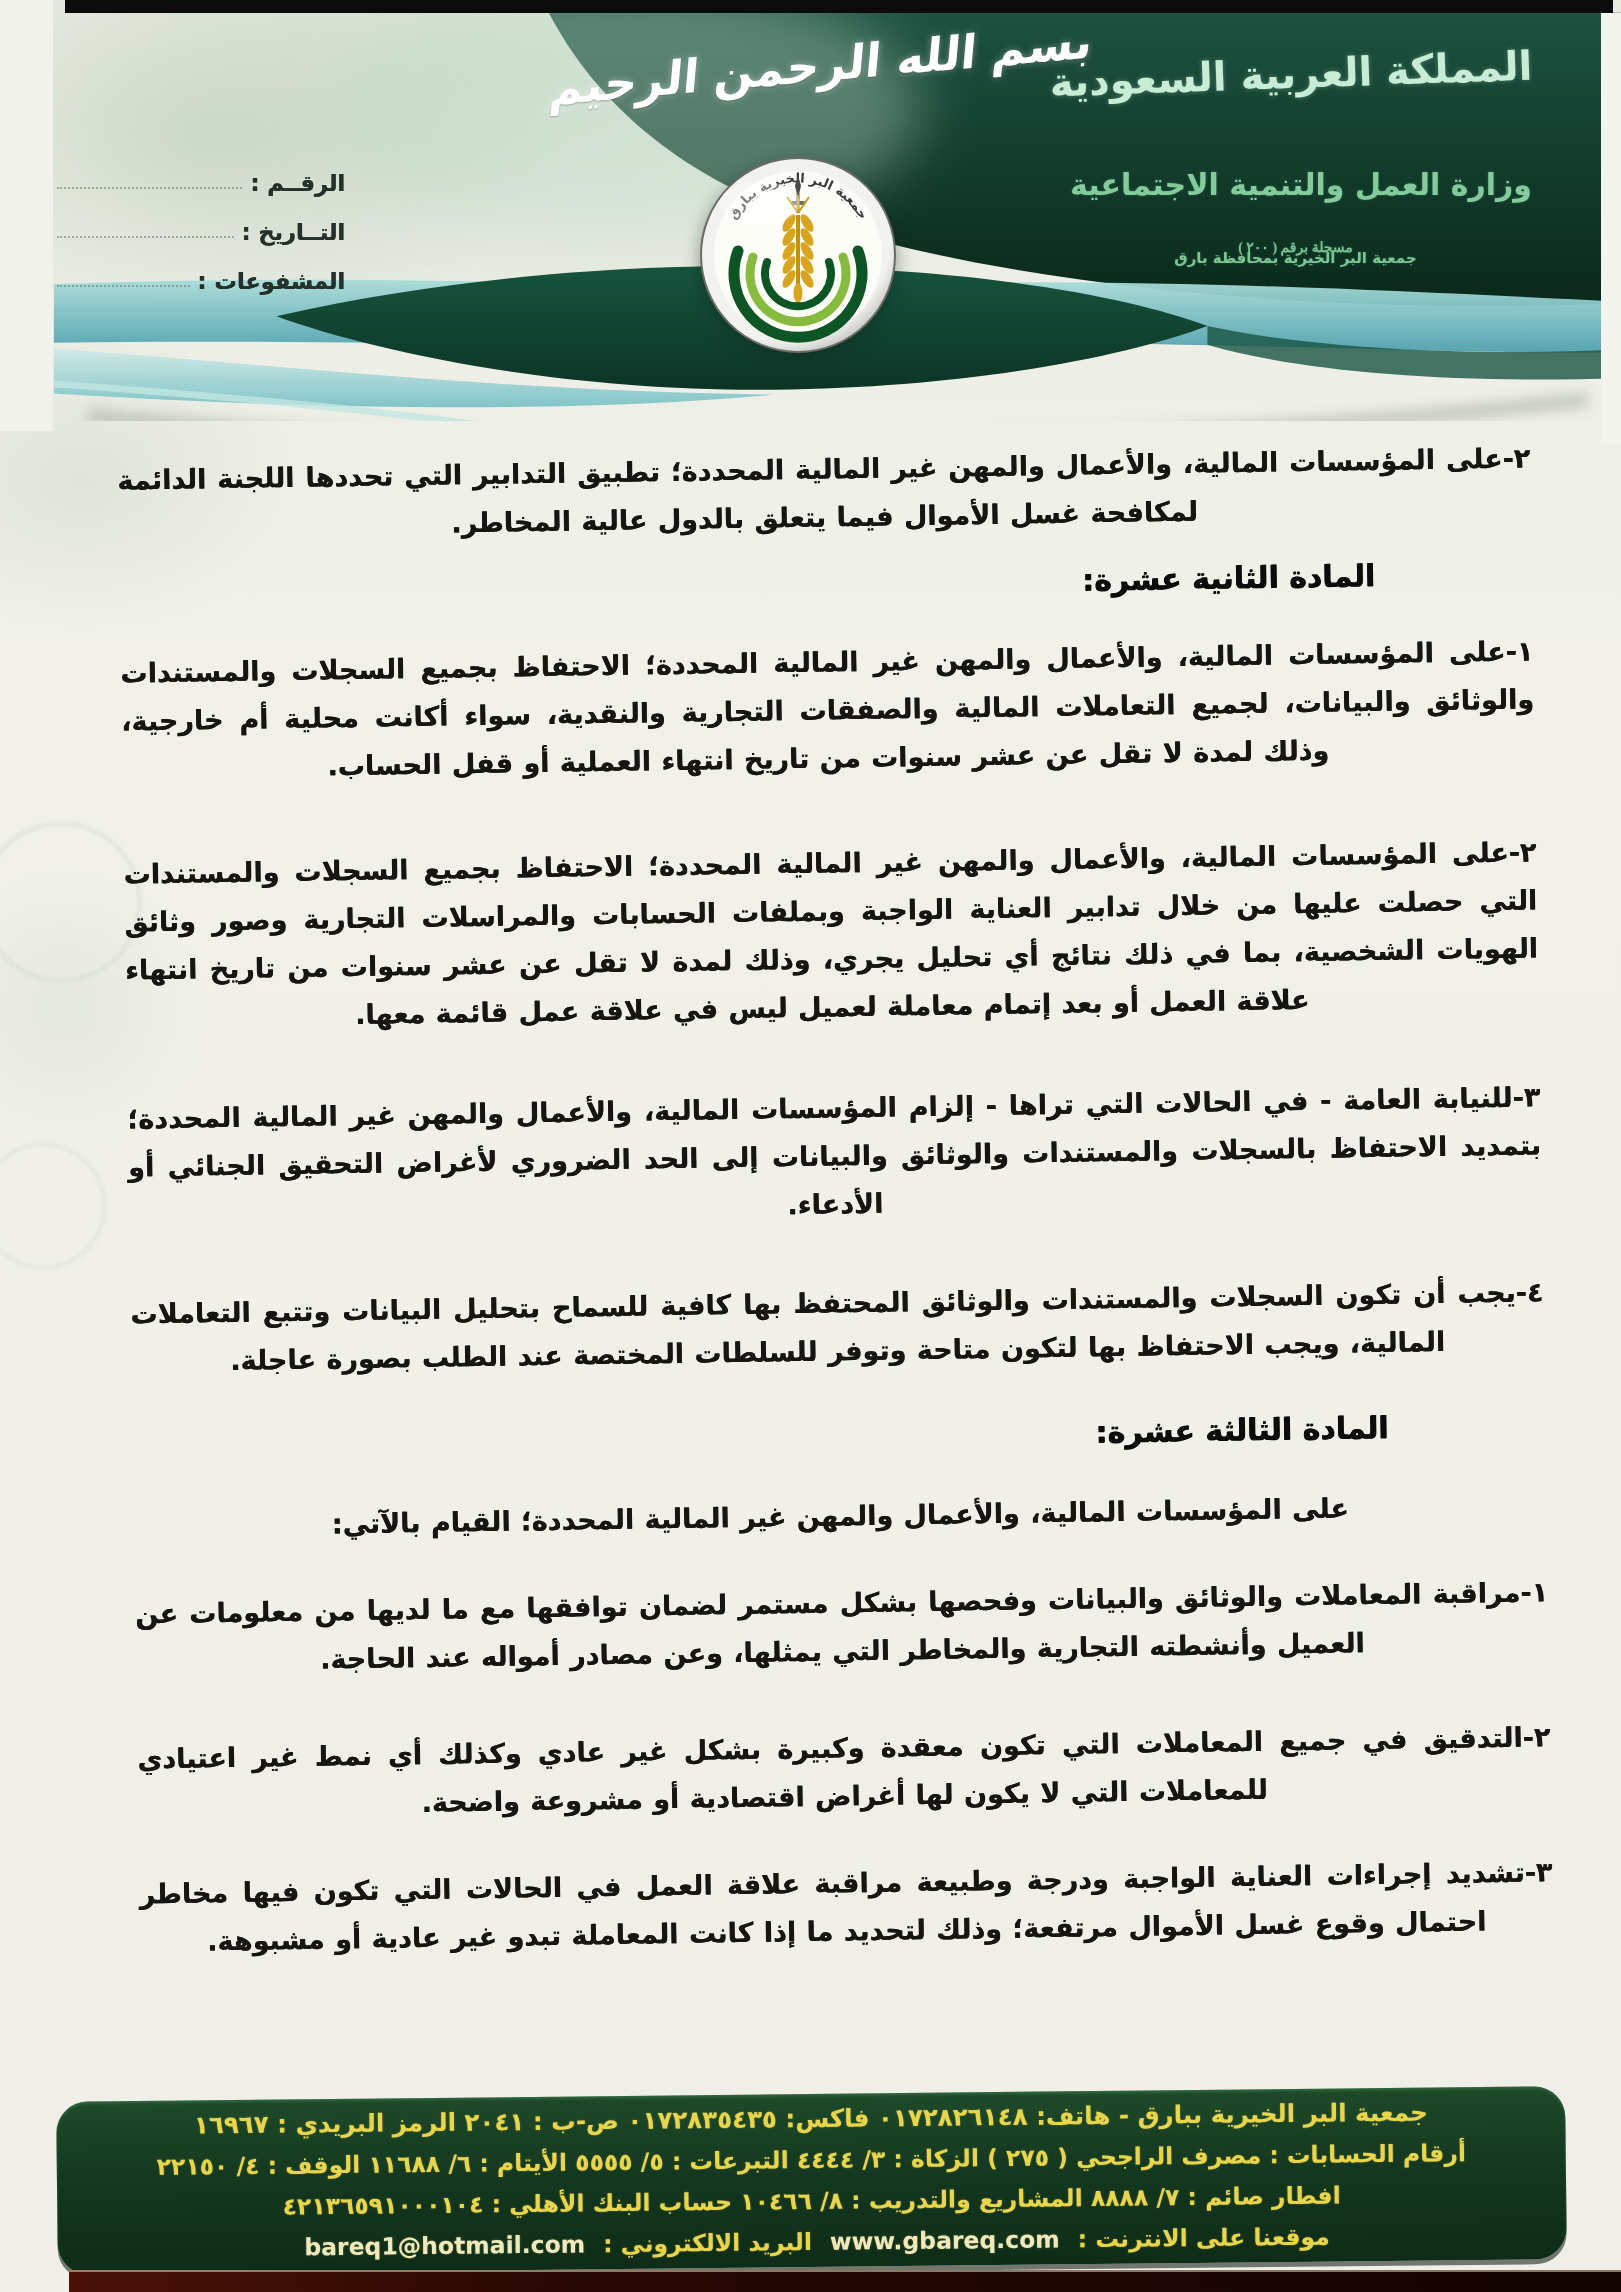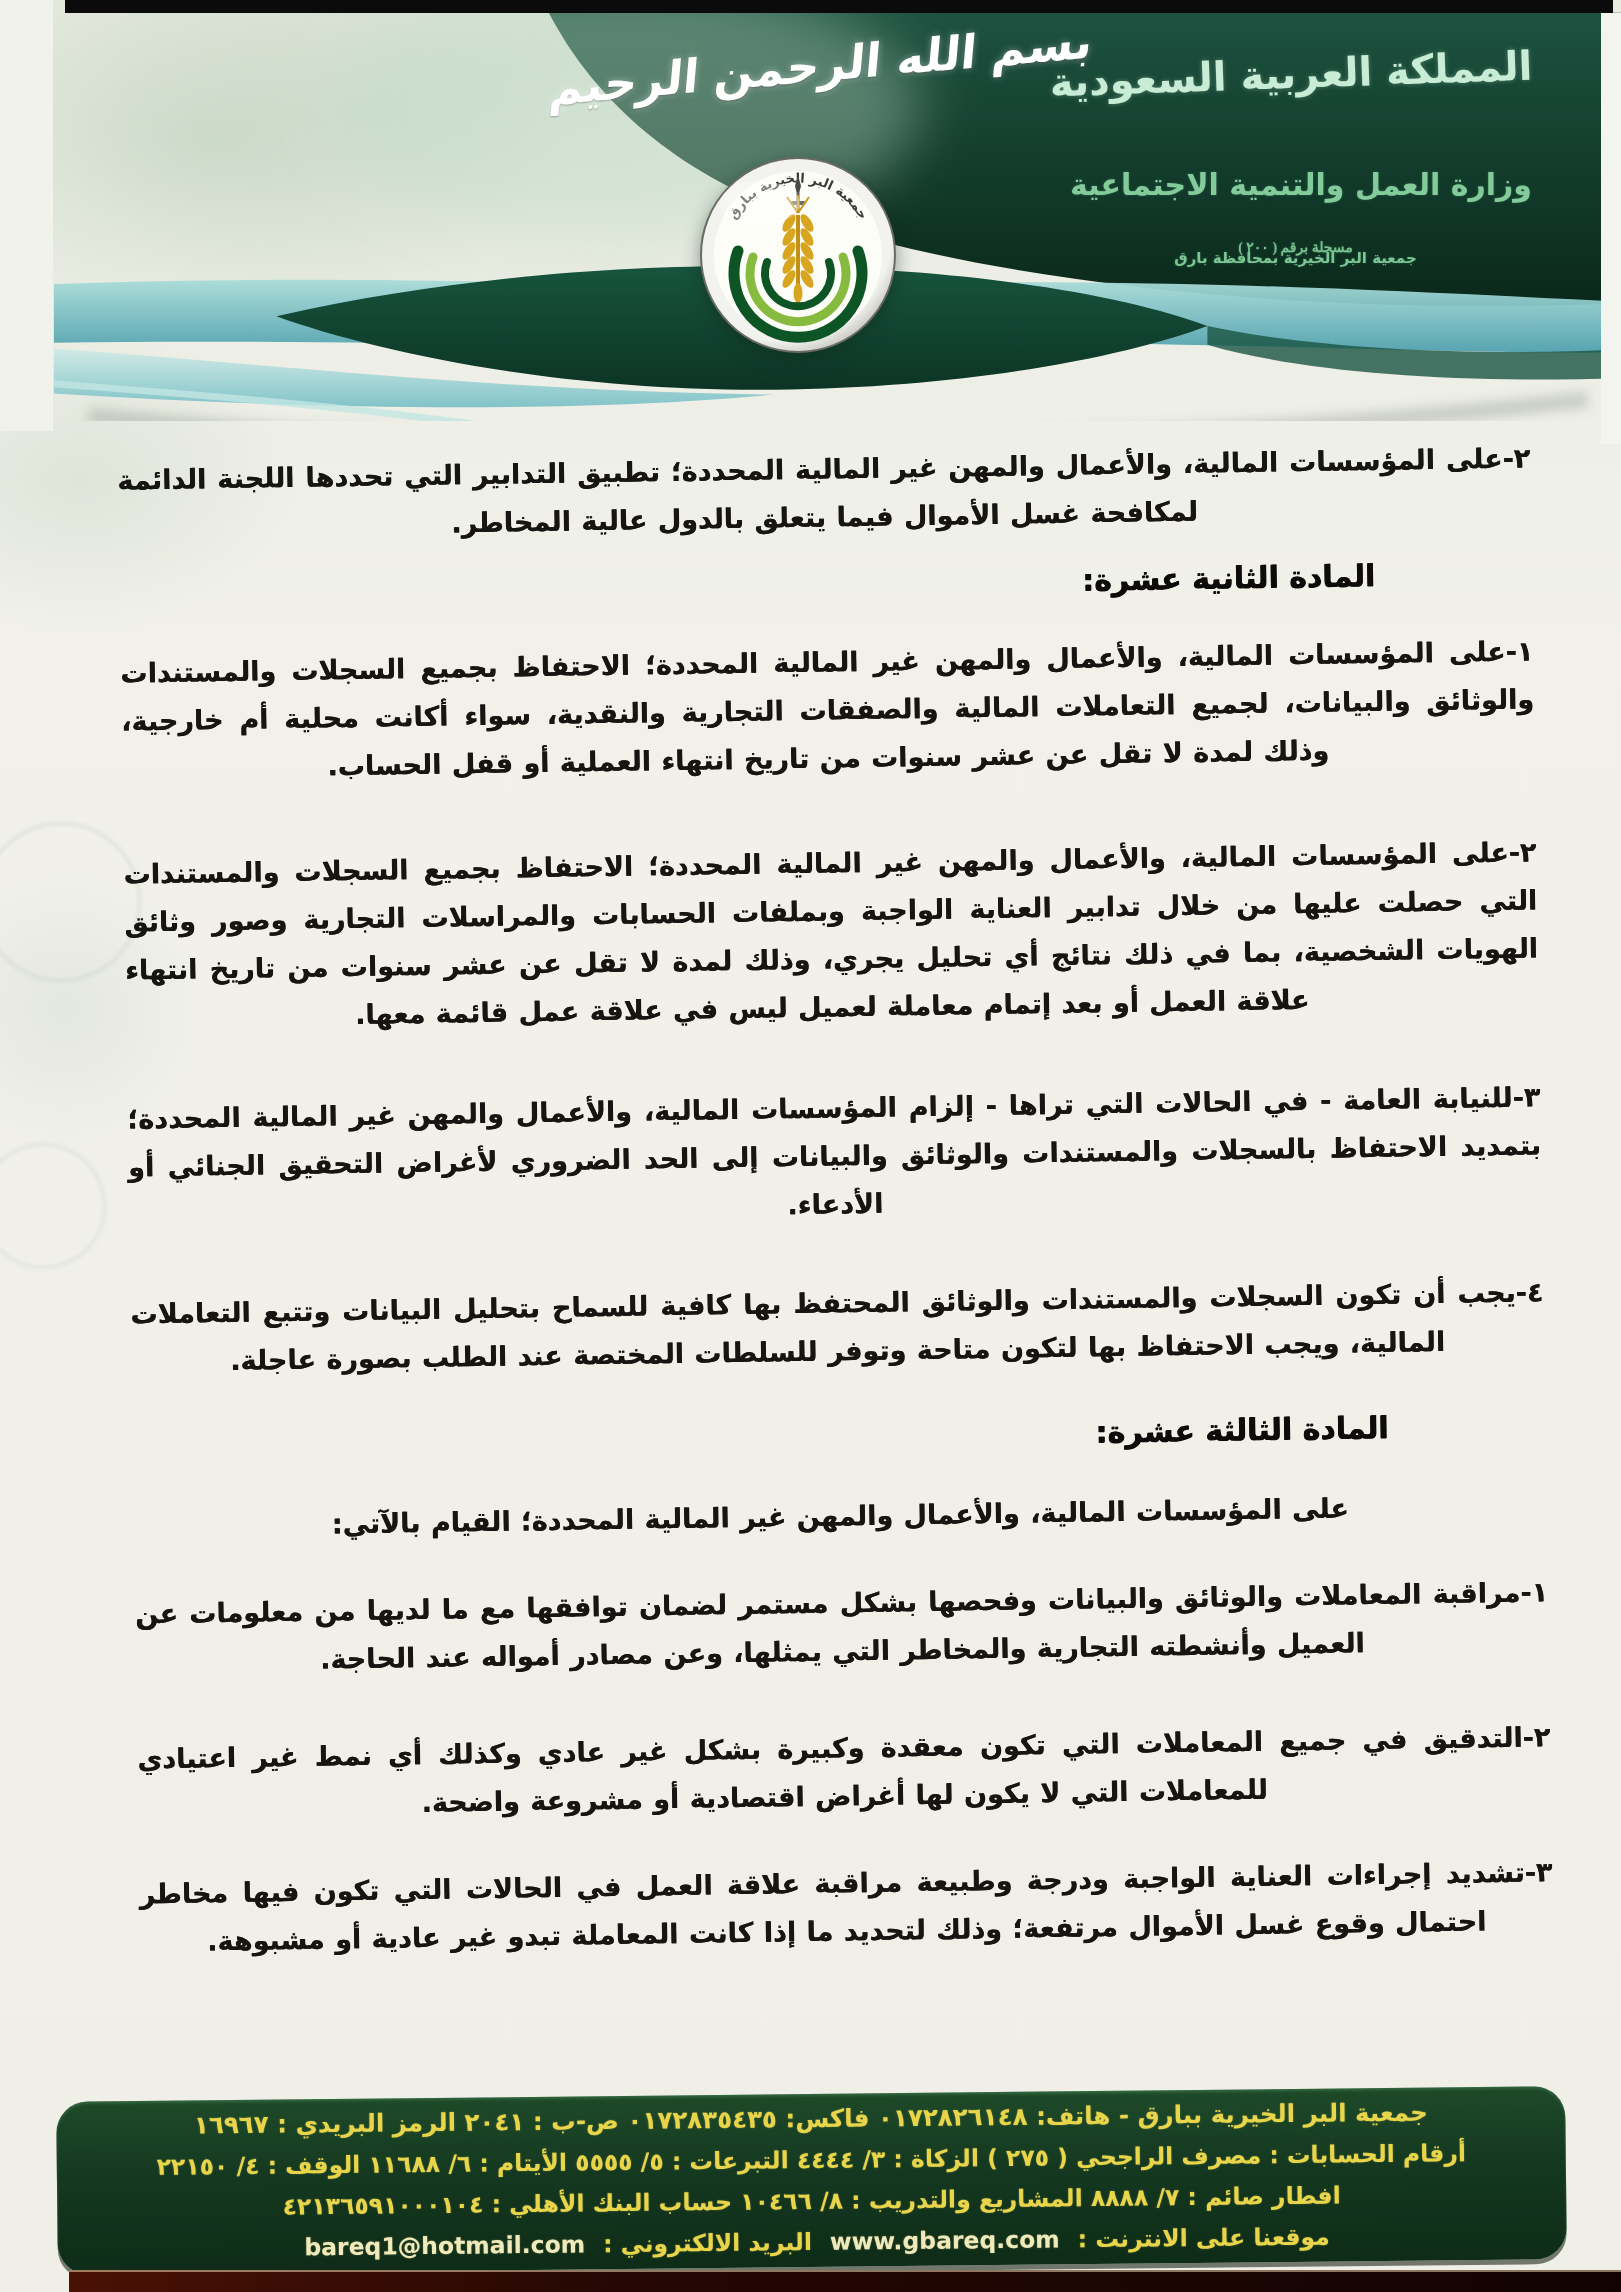--- a/index.html
+++ b/index.html
@@ -147,20 +147,34 @@
       <path d="M55,392 C300,410 480,428 620,455" stroke="#c2e6e2" stroke-width="7" fill="none" opacity=".8"></path>
       <path d="M90,425 C520,468 1150,462 1620,408" stroke="rgba(110,125,115,.30)" stroke-width="16" fill="none" filter="url(#soft2)"></path>
     </svg>
 
     <div class="bismillah">بسم الله الرحمن الرحيم</div>
     <div class="kingdom">المملكة العربية السعودية</div>
     <div class="hdr-line hdr-ministry">وزارة العمل والتنمية الاجتماعية</div>
     <div class="hdr-line hdr-assoc">جمعية البر الخيرية بمحافظة بارق</div>
     <div class="hdr-line hdr-reg">مسجلة برقم ( ٢٠٠ )</div>
 
+    <div class="ref-fields">
+      <div class="ref-row">
+        <span class="lbl">الرقــم :</span>
+        <span class="dots"></span>
+      </div>
+      <div class="ref-row">
+        <span class="lbl">التــاريخ :</span>
+        <span class="dots"></span>
+      </div>
+      <div class="ref-row">
+        <span class="lbl">المشفوعات :</span>
+        <span class="dots"></span>
+      </div>
+    </div>
 
     <div class="logo-wrap">
       <svg viewBox="0 0 204 204" width="204" height="204" aria-hidden="true">
         <defs>
           <radialGradient id="rim" cx=".42" cy=".38" r=".72">
             <stop offset=".78" stop-color="#f2f2ee"></stop>
               <stop offset=".9" stop-color="#c9c9c4"></stop>
               <stop offset="1" stop-color="#7d7d78"></stop>
           </radialGradient>
           <path id="rimtxt" d="M 34,80 A 71,71 0 0 1 170,80"></path>

